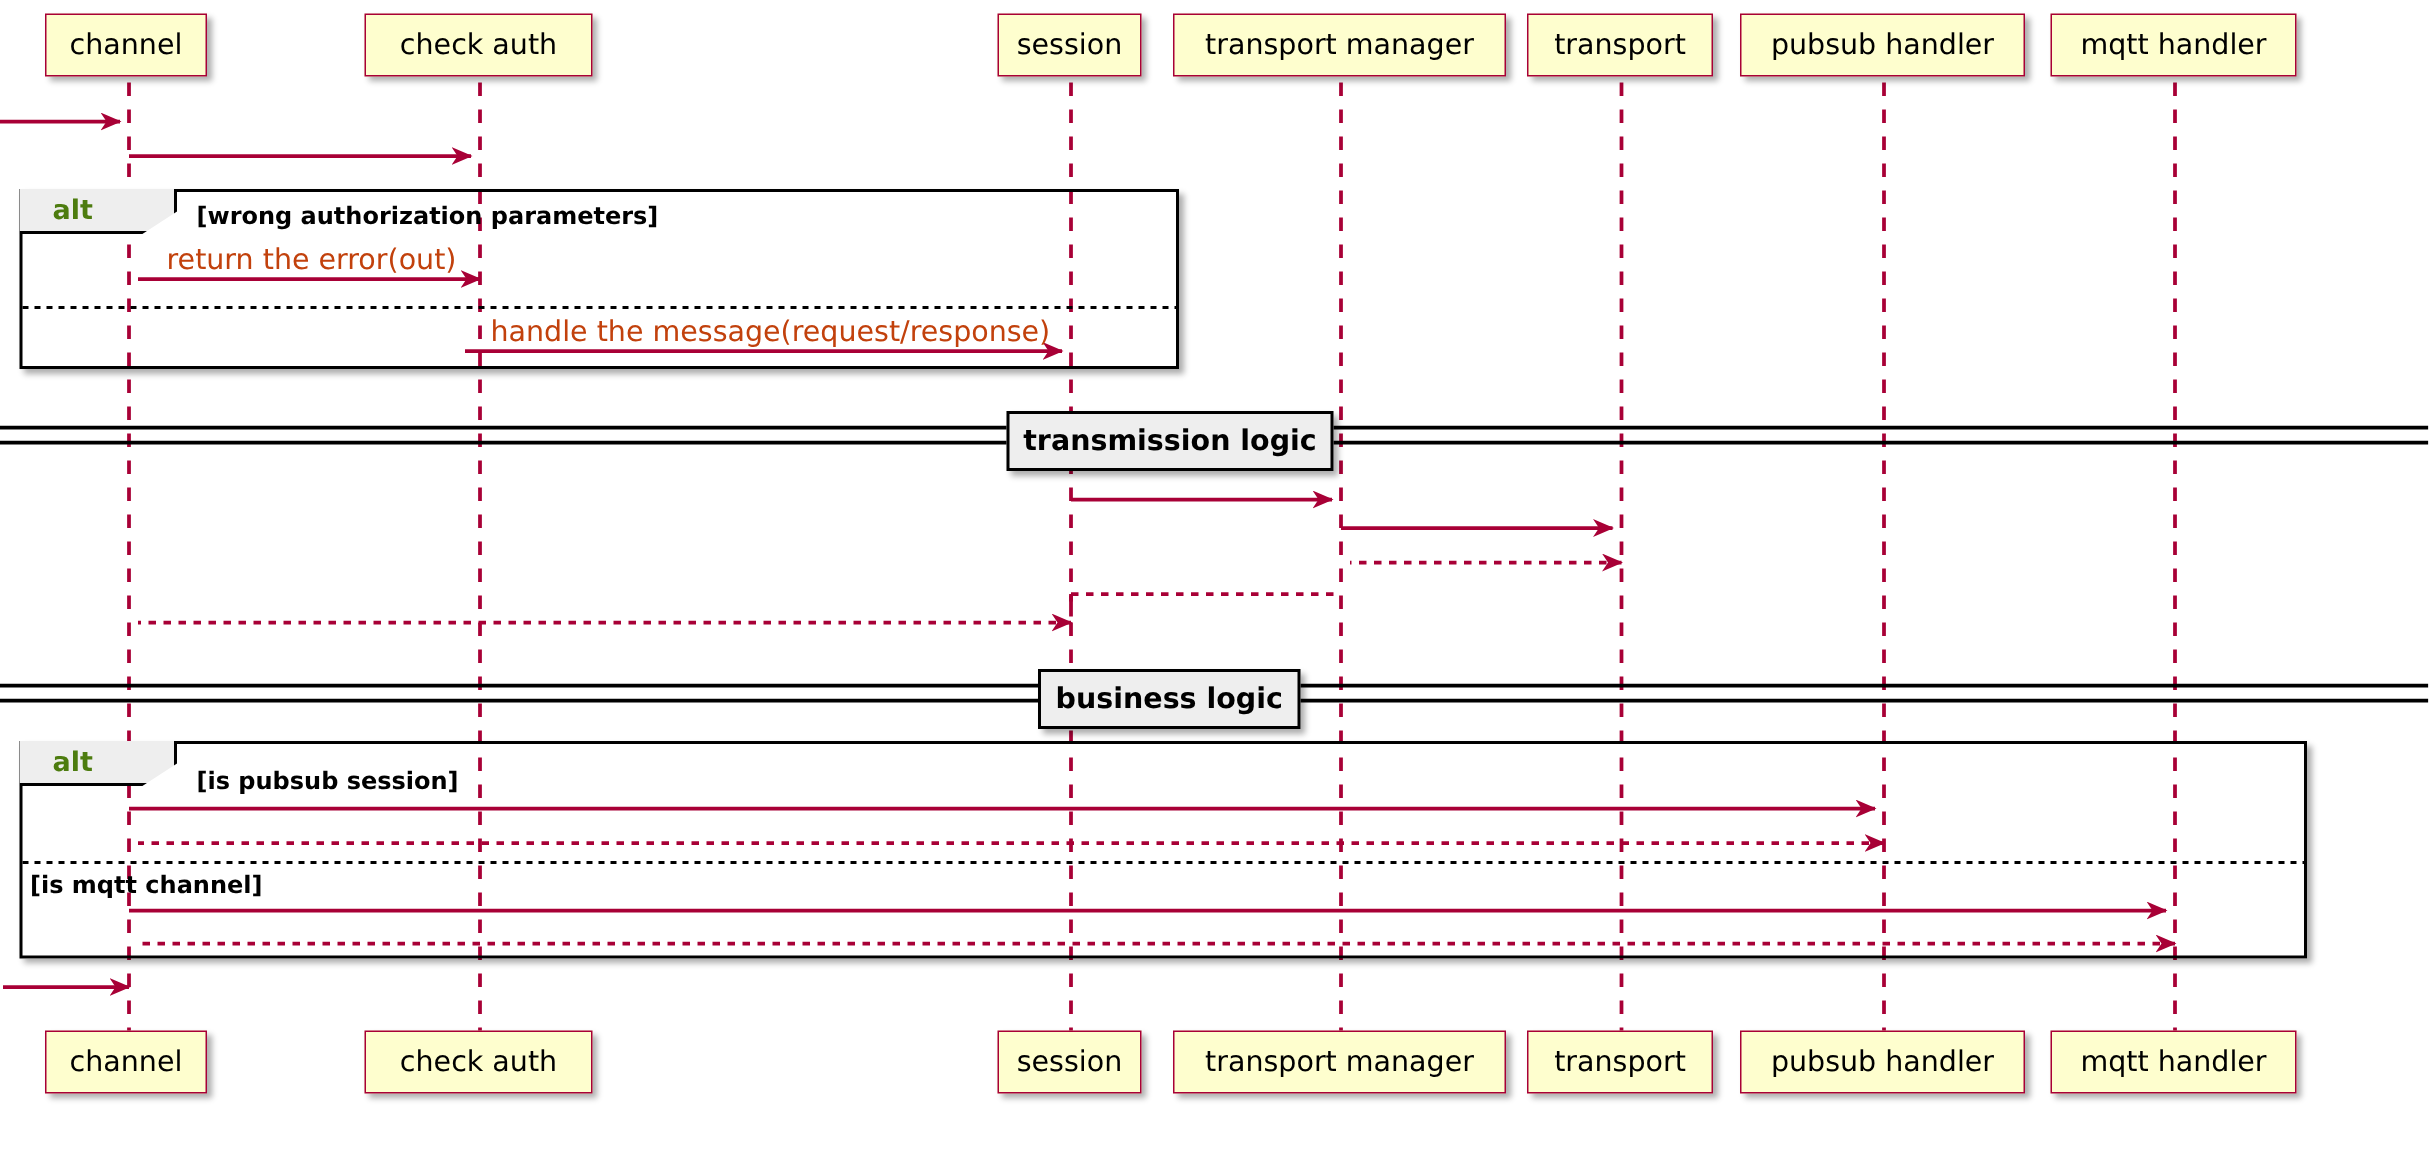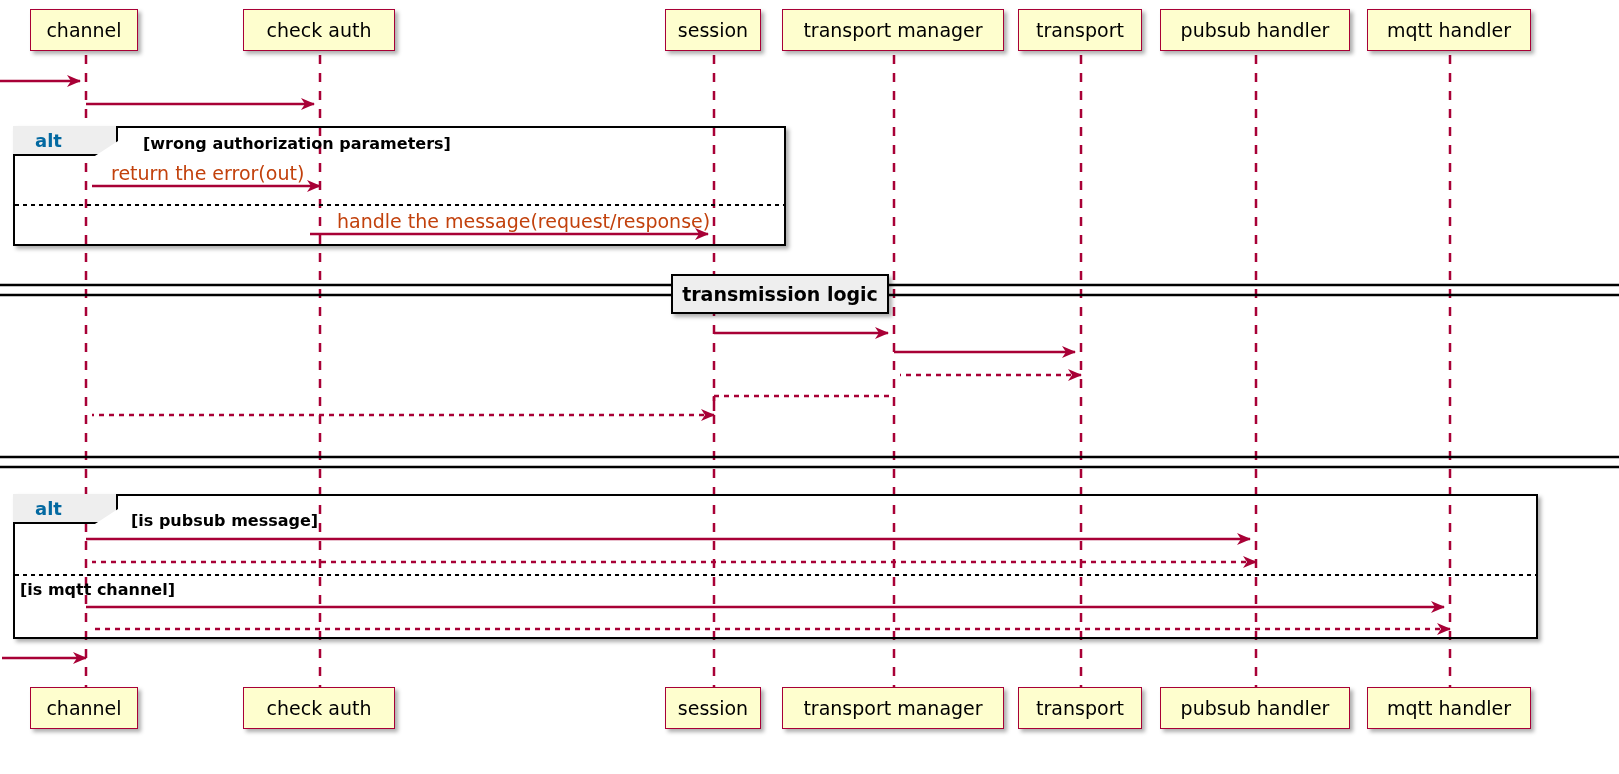--- a/index.html
+++ b/index.html
@@ -50,21 +50,21 @@
     height: 30px;
     border-right: 2px solid #000000;
     border-bottom: 2px solid #000000;
     box-sizing: border-box;
     clip-path: polygon(0 0, 100% 0, 100% 50%, 78% 100%, 0 100%);
     display: flex;
     align-items: center;
     padding-left: 22px;
     font-size: 18px;
     font-weight: bold;
-    color: #0369a1;
+    color: #4d7c0f;
   }
   .frame-guard {
     position: absolute;
     font-size: 16px;
     font-weight: bold;
     color: #000000;
     white-space: nowrap;
   }
   .msg-label {
     position: absolute;
@@ -172,35 +172,38 @@
     <span>pubsub handler</span>
   </div>
   <div class="participant-box" style="left:1367px; top:9px; width:164px;">
     <span>mqtt handler</span>
   </div>
 
   <div class="frame-box" style="left:13px; top:126px; width:773px; height:120px;"></div>
   <div class="frame-tab" style="left:13px; top:126px; width:105px;">
     <span>alt</span>
   </div>
-  <div class="frame-guard" style="left:131px; top:134px;margin-left:12px;">[wrong authorization parameters]</div>
+  <div class="frame-guard" style="left:131px; top:134px;">[wrong authorization parameters]</div>
 
   <div class="msg-label" style="left:111px; top:162px;">return the error(out)</div>
-  <div class="msg-label" style="left:337px; top:210px;">handle the message(request/response)</div>
+  <div class="msg-label" style="left:327px; top:210px;">handle the message(request/response)</div>
 
   <div class="divider-box" style="left:671px; top:274px; width:218px;">
     <span>transmission logic</span>
   </div>
 
+  <div class="divider-box" style="left:692px; top:446px; width:175px;">
+    <span>business logic</span>
+  </div>
 
   <div class="frame-box" style="left:13px; top:494px; width:1525px; height:145px;"></div>
   <div class="frame-tab" style="left:13px; top:494px; width:105px;">
     <span>alt</span>
   </div>
-  <div class="frame-guard" style="left:131px; top:511px;">[is pubsub message]</div>
+  <div class="frame-guard" style="left:131px; top:511px;">[is pubsub session]</div>
   <div class="frame-guard" style="left:20px; top:580px;">[is mqtt channel]</div>
 
   <div class="participant-box" style="left:30px; top:687px; width:108px;">
     <span>channel</span>
   </div>
   <div class="participant-box" style="left:243px; top:687px; width:152px;">
     <span>check auth</span>
   </div>
   <div class="participant-box" style="left:665px; top:687px; width:96px;">
     <span>session</span>

